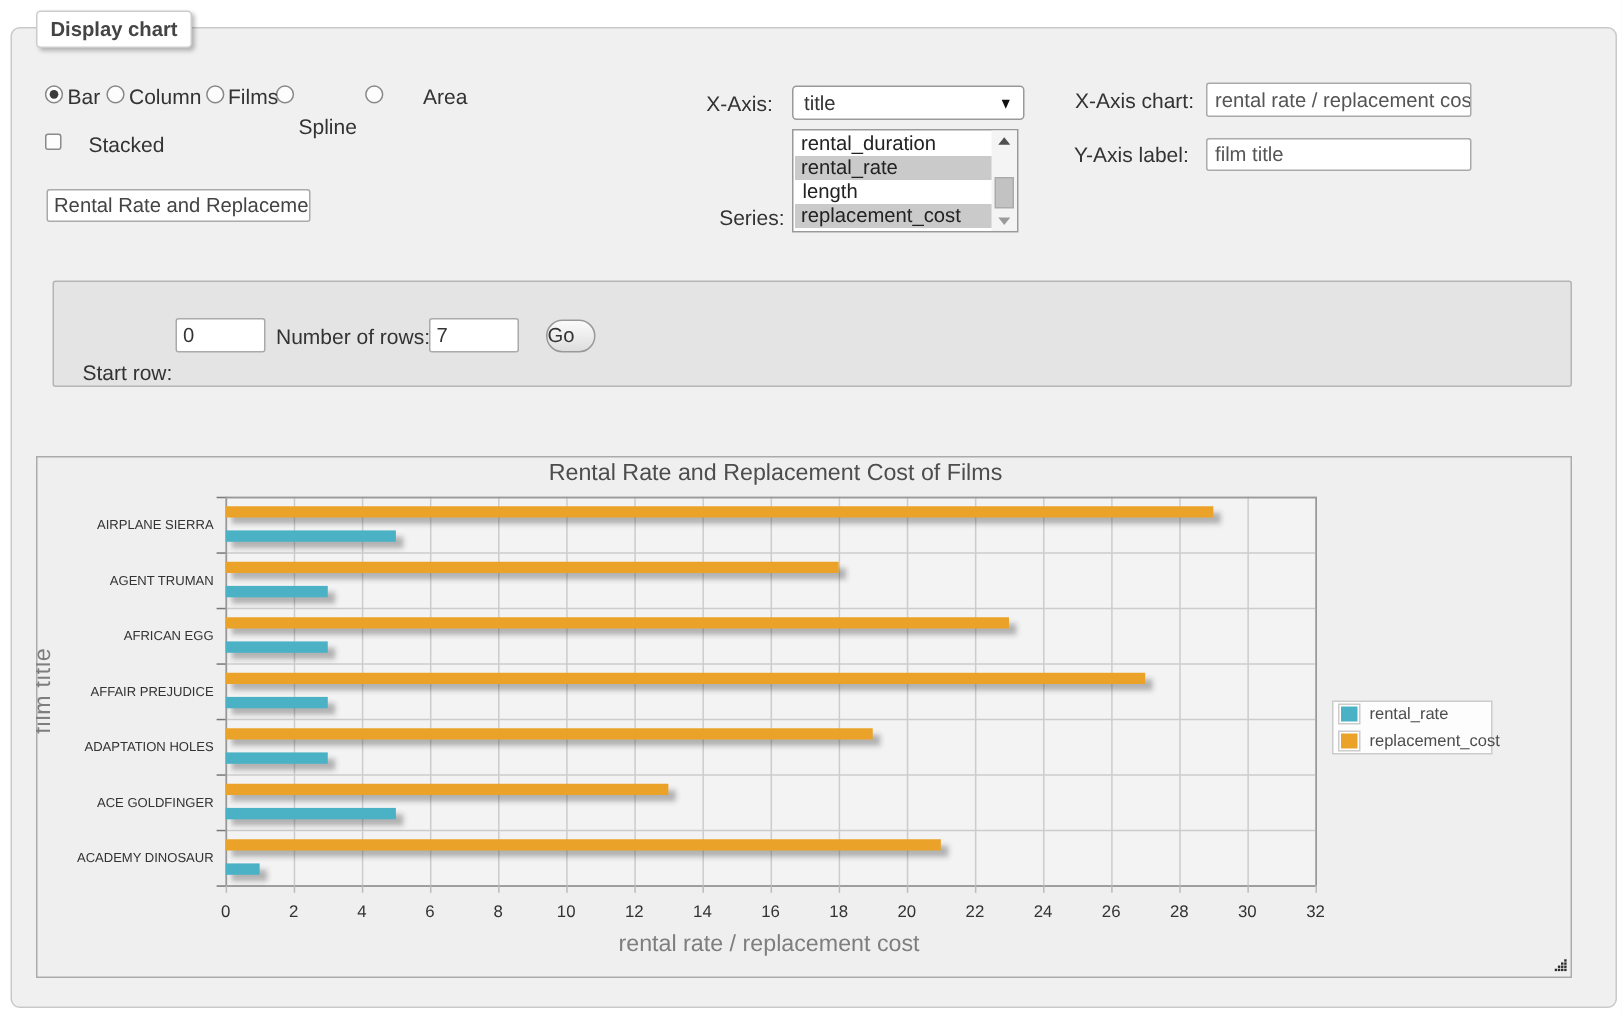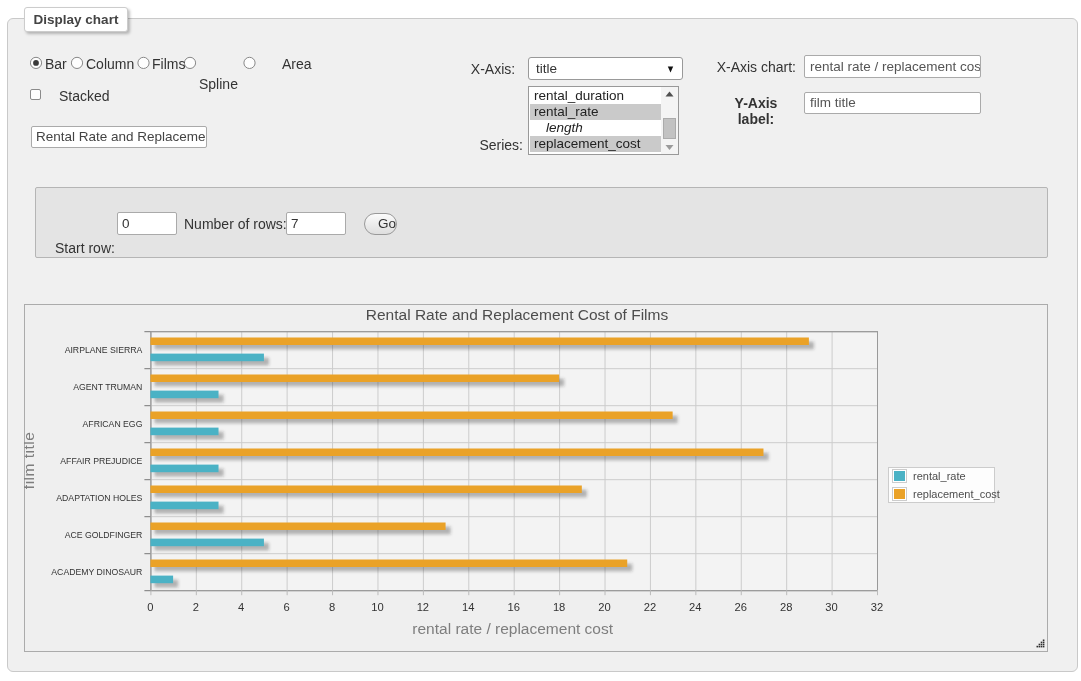--- a/index.html
+++ b/index.html
@@ -42,45 +42,45 @@
   <div class="abs tbox" style="left:528px; top:57px; width:155px; height:23px; line-height:21px; padding-left:7px; color:#333; border-radius:3px; border-color:#999;">title
     <svg width="7" height="7" style="position:absolute; right:8px; top:8px;">
         <path d="M0.8 0.5 L6.2 0.5 L3.5 6.5 Z" fill="#111"></path>
       </svg>
   </div>
 
   <div class="abs" style="left:528px; top:86px; width:151px; height:69px; background:#fff; border:1px solid #999;">
     <div style="position:absolute; left:1px; top:1px; width:132px; font-size:13.5px; color:#222;">
       <div style="height:16px; line-height:16px; padding-left:4px;">rental_duration</div>
       <div style="height:16px; line-height:16px; padding-left:4px; background:#cacaca;">rental_rate</div>
-      <div style="height:16px; line-height:16px; padding-left:16px;font-style:italic;">length</div>
+      <div style="height:16px; line-height:16px; padding-left:5px;">length</div>
       <div style="height:16px; line-height:16px; padding-left:4px; background:#cacaca;">replacement_cost</div>
     </div>
 
     <div style="position:absolute; right:0; top:0; width:17px; height:67px; background:#f4f4f4;">
       <svg width="17" height="67" style="position:absolute; left:0; top:0;">
         <path d="M4.5 9.5 L8.5 4.5 L12.5 9.5 Z" fill="#505050"></path>
         <rect x="2.5" y="31.5" width="12" height="20" fill="#c2c2c2" stroke="#ababab"></rect>
         <path d="M4.5 58 L12.5 58 L8.5 63 Z" fill="#9b9b9b"></path>
       </svg>
     </div>
   </div>
   <div class="abs lbl" style="left:463px; top:137px; width:60px; text-align:right;">Series:</div>
 
   <div class="abs lbl" style="left:716px; top:59px; width:80px; text-align:right;">X-Axis chart:</div>
   <div class="abs tbox" style="left:804px; top:55px; width:177px; height:23px; line-height:21px; padding-left:5px;">rental rate / replacement cost</div>
-  <div class="abs lbl" style="left:716px; top:95px; width:80px; text-align:center;font-weight:bold;">Y-Axis label:</div>
+  <div class="abs lbl" style="left:716px; top:95px; width:80px; text-align:left;">Y-Axis label:</div>
   <div class="abs tbox" style="left:804px; top:92px; width:177px; height:22px; line-height:20px; padding-left:5px;">film title</div>
 
   <div class="abs" style="left:35px; top:187px; width:1013px; height:71px; background:#e4e4e4; border:1px solid #b5b5b5; border-radius:2px;"></div>
   <div class="abs lbl" style="left:55px; top:216px;margin-top:24px;">Start row:</div>
   <div class="abs tbox" style="left:117px; top:212px; width:60px; height:23px; line-height:21px; padding-left:4px; color:#333;">0</div>
   <div class="abs lbl" style="left:184px; top:216px;">Number of rows:</div>
   <div class="abs tbox" style="left:286px; top:212px; width:60px; height:23px; line-height:21px; padding-left:4px; color:#333;">7</div>
-  <div class="abs" style="left:364px; top:213px; width:33px; height:22px; border:1px solid #999; border-radius:11px; background:linear-gradient(#fbfbfb,#dedede); text-align:right; line-height:20px; font-size:13.5px; color:#333;">Go</div>
+  <div class="abs" style="left:364px; top:213px; width:33px; height:22px; border:1px solid #999; border-radius:11px; background:linear-gradient(#fbfbfb,#dedede); text-align:left; line-height:20px; font-size:13.5px; color:#333;">Go</div>
 
   <div class="abs" style="left:24px; top:304px; width:1024px; height:348px; background:#efefef; border:1px solid #ababab;padding-left:36px;">
   <svg width="1025" height="348" style="position:absolute; left:-1px; top:-1px;">
     <defs>
       <filter id="bsh" x="-30%" y="-80%" width="180%" height="300%">
         <feGaussianBlur stdDeviation="1.8"></feGaussianBlur>
       </filter>
     </defs>
 
     <text x="493" y="16" text-anchor="middle" font-size="15.5" fill="#4d4d4d">Rental Rate and Replacement Cost of Films</text>

